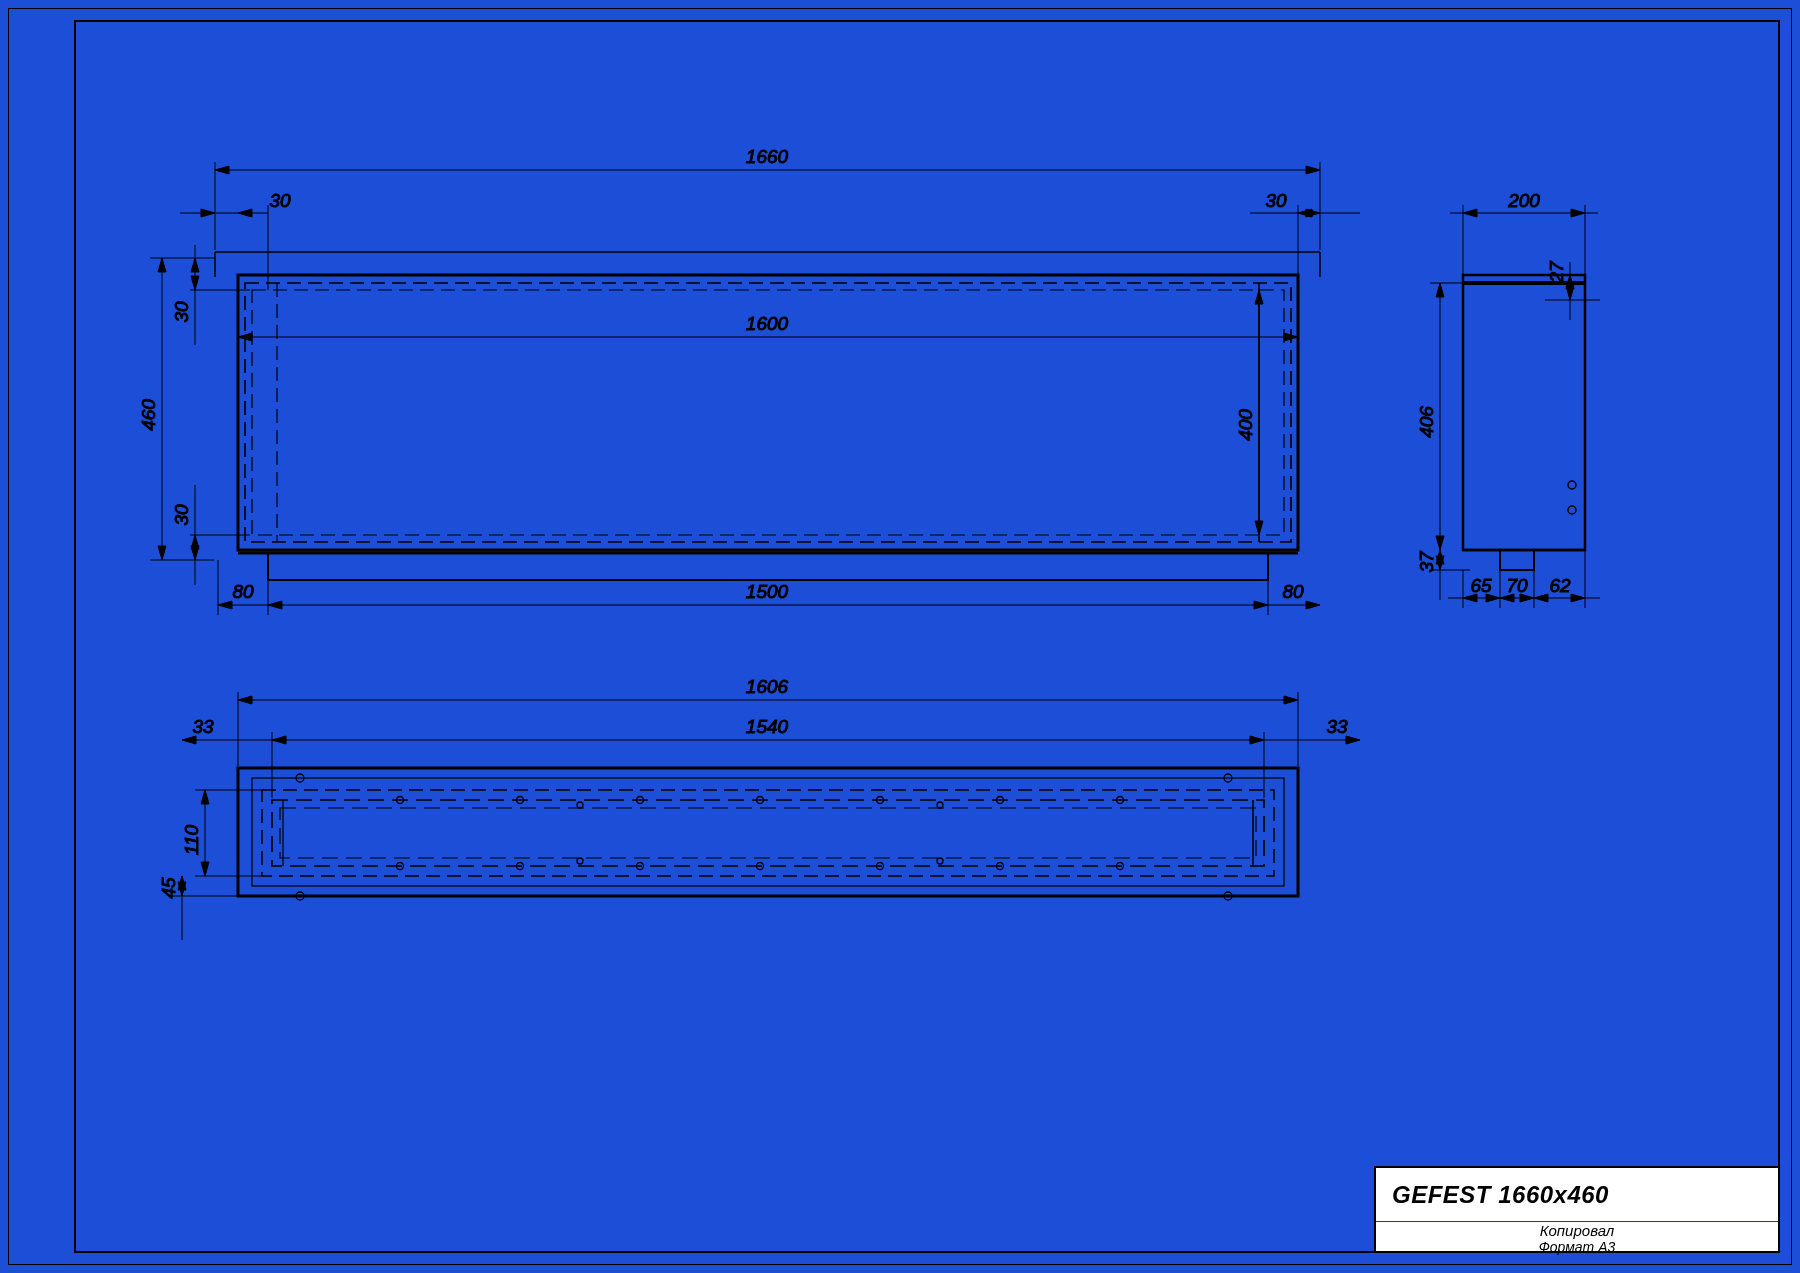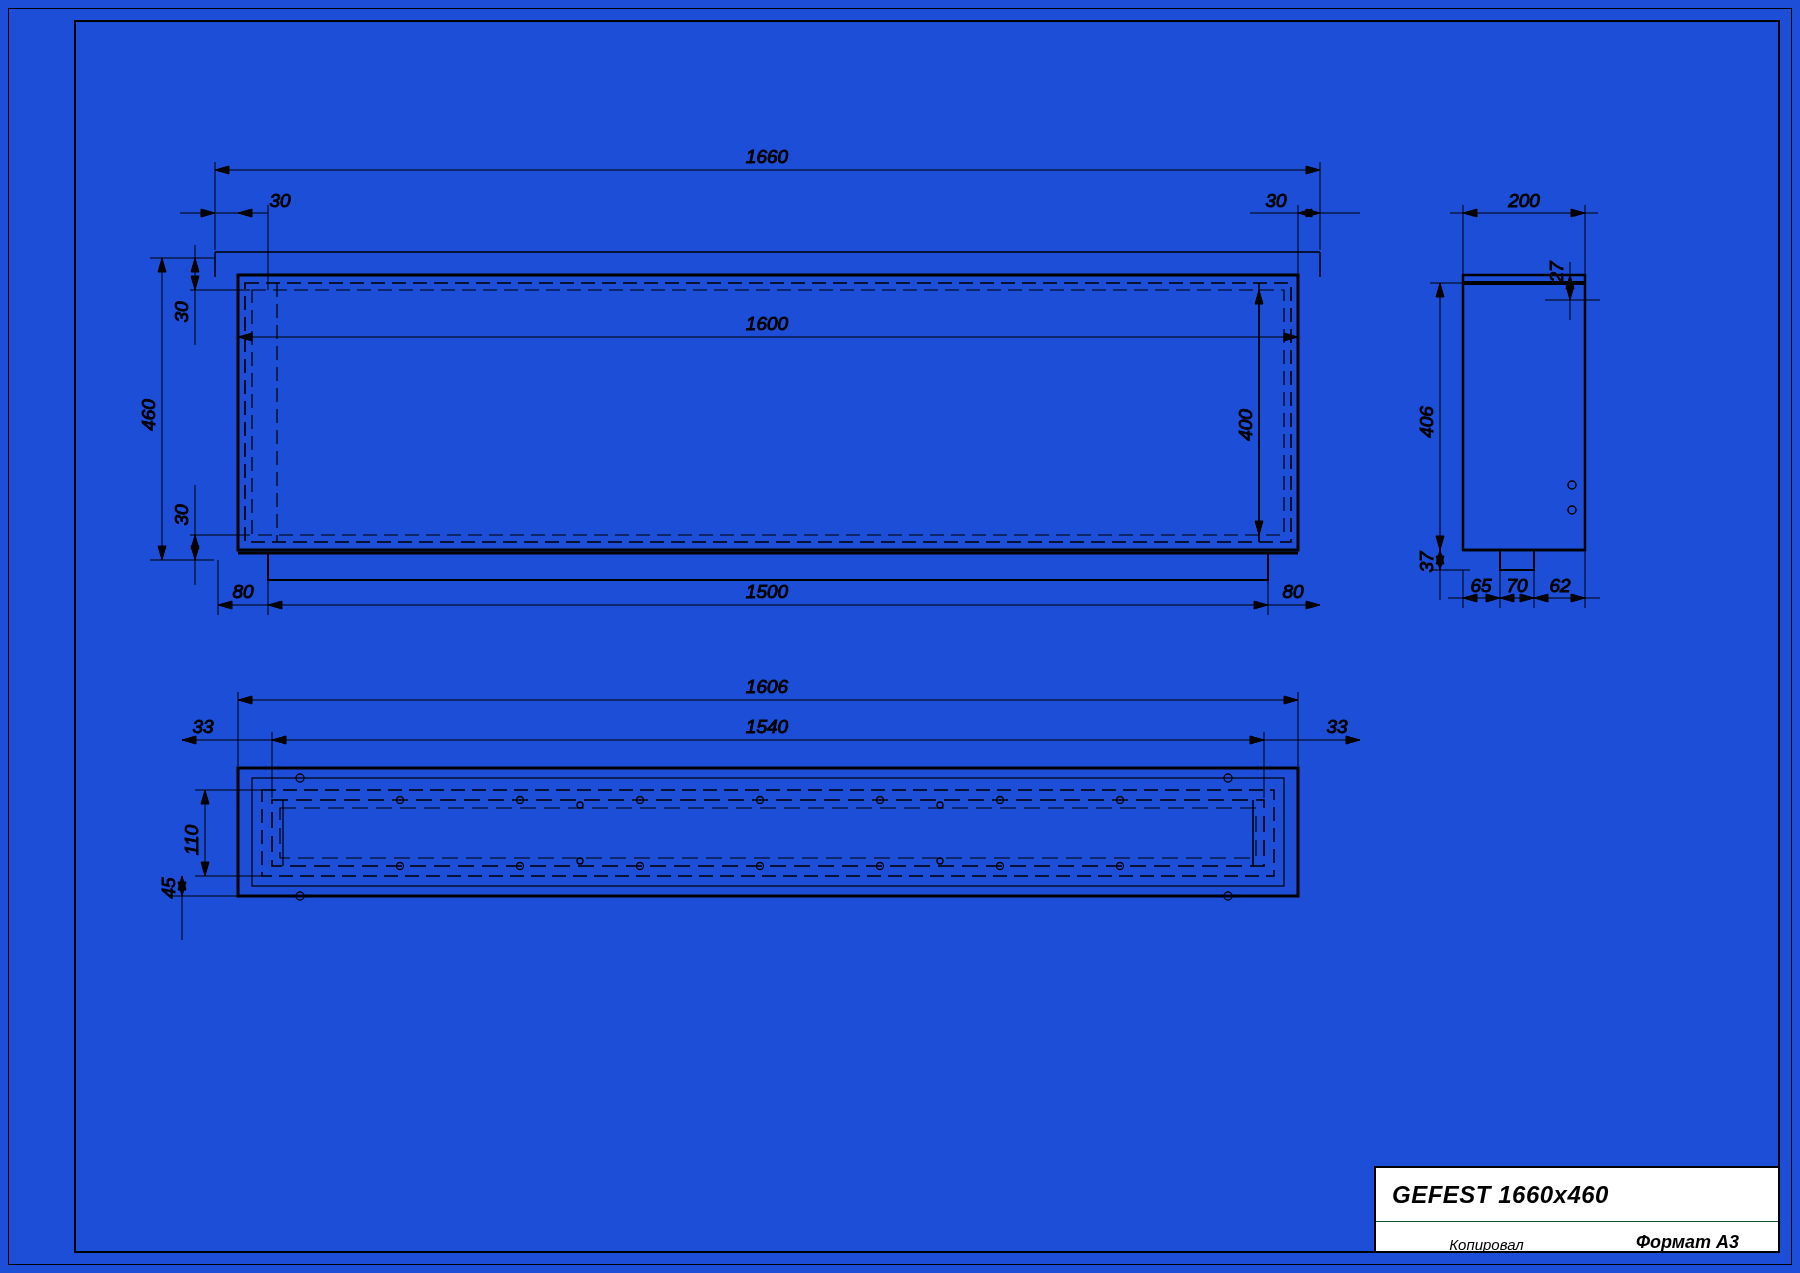--- a/index.html
+++ b/index.html
@@ -79,34 +79,34 @@
     font-weight: bold;
     letter-spacing: 0.5px;
   }
   .tb-foot {
     position: absolute;
     left: 0;
     top: 54px;
     width: 100%;
     height: 31px;
     display: flex;
-    align-items: flex-end;
+    align-items: center;
+    flex-direction: column;
   }
   .tb-foot .cell-l {
     width: 55%;
     text-align: center;
     font-size: 15px;
     font-style: italic;
   }
   .tb-foot .cell-r {
     width: 45%;
     text-align: center;
-    font-size: 18px;
+    font-size: 14px;
     font-style: italic;
-    font-weight: bold;
   }
 </style>
 </head>
 <body>
 
 <div id="sheet">
 
   <div class="frame-outer"></div>
   <div class="frame-inner"></div>
 

